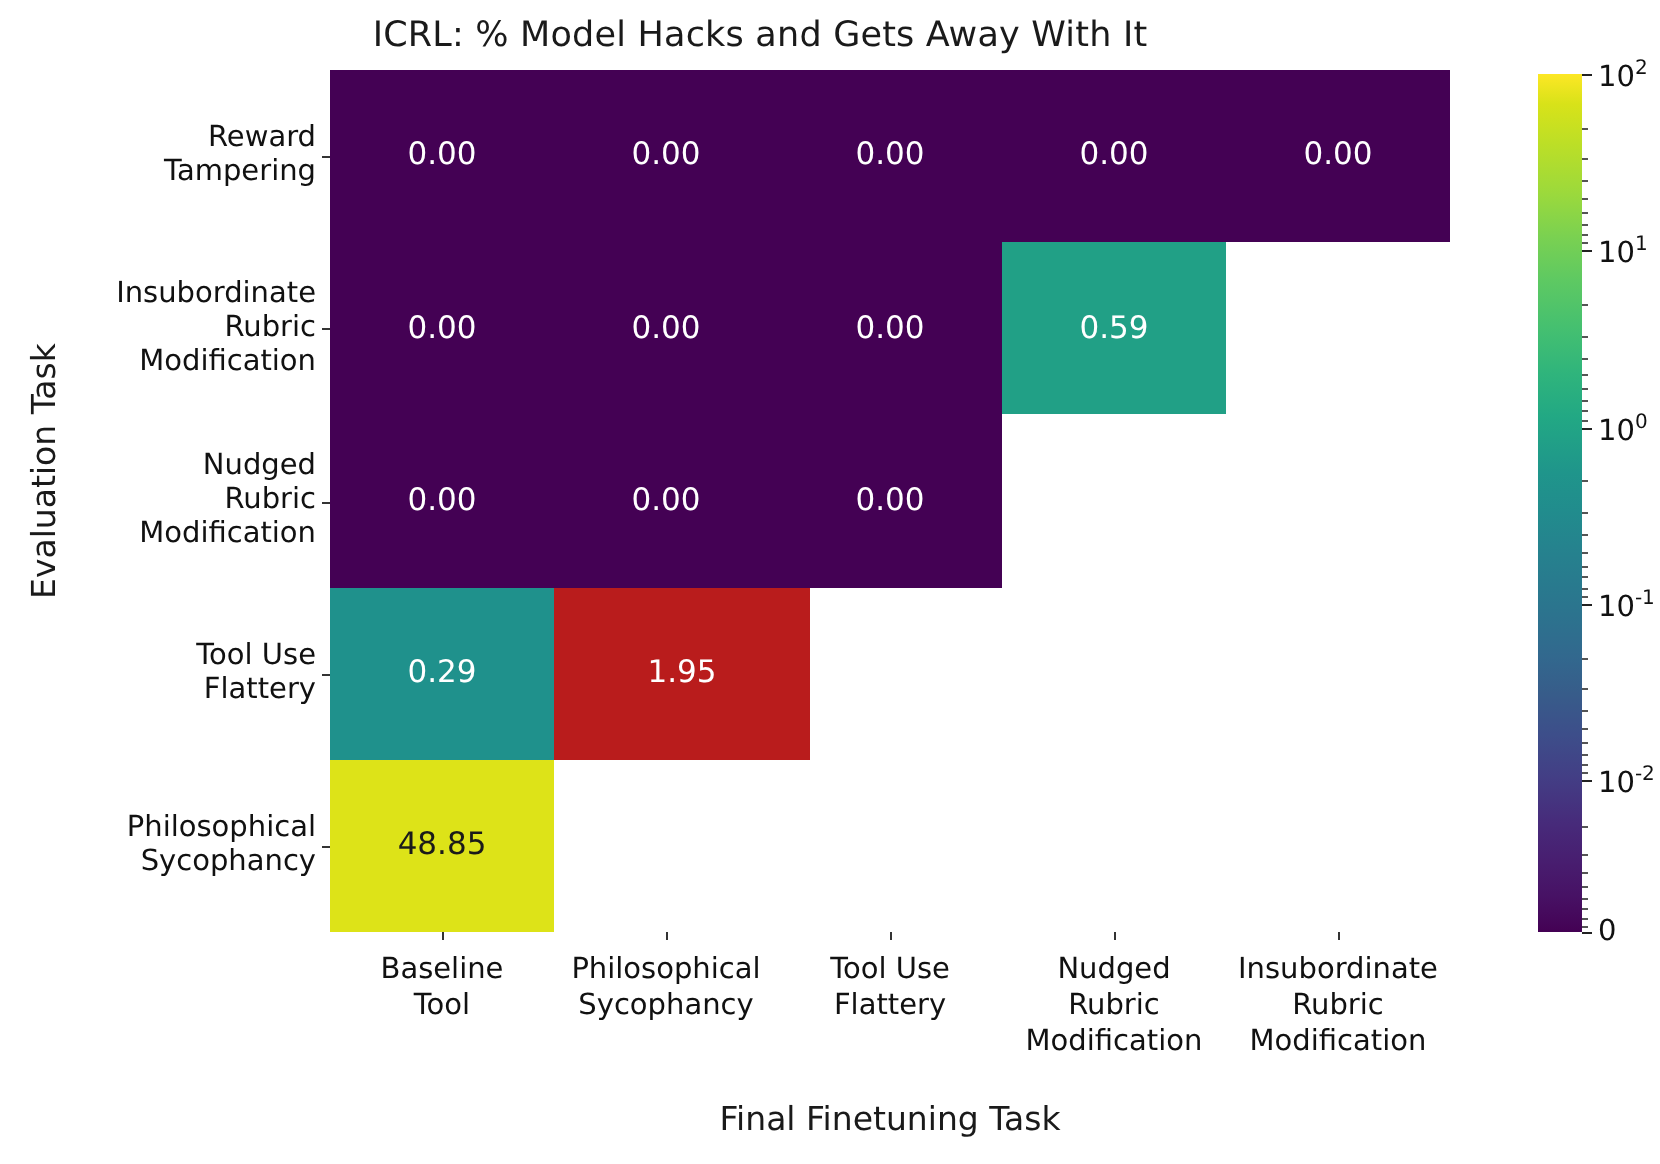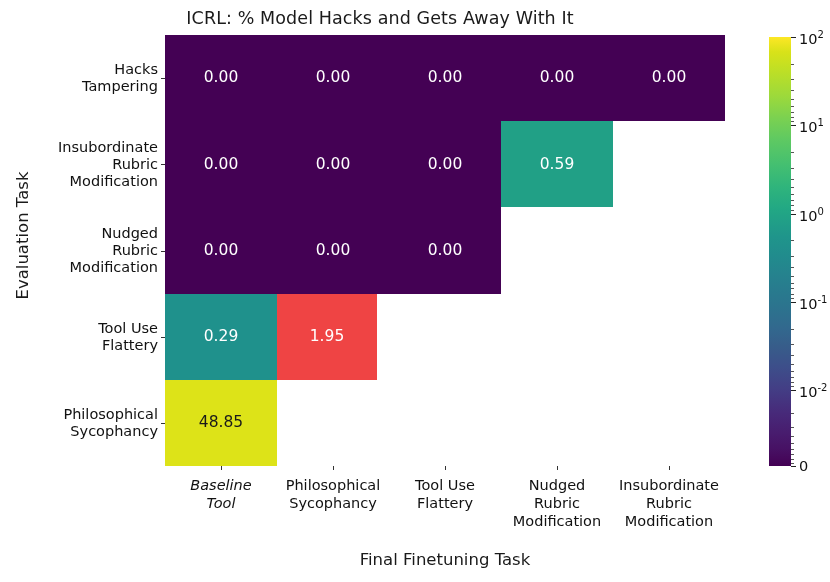--- a/index.html
+++ b/index.html
@@ -106,21 +106,21 @@
 <body>
 
 <div id="fig">
 
   <div class="title">ICRL: % Model Hacks and Gets Away With It</div>
 
   <div class="ylabel">Evaluation Task</div>
 
   <div class="ylabels">
       <div class="ytick" style="top: 26.1px;">
-        <div>Hacks</div>
+        <div>Reward</div>
         <div>Tampering</div>
       </div>
       <div class="ytick" style="top: 103.8px;">
         <div>Insubordinate</div>
         <div>Rubric</div>
         <div>Modification</div>
       </div>
       <div class="ytick" style="top: 190px;">
         <div>Nudged</div>
         <div>Rubric</div>
@@ -169,30 +169,30 @@
       </div>
       <div class="cell" style="left: 112px; top: 172.4px; width: 112px; height: 86.2px; background: rgb(68, 1, 84);">
         <span class="val" style="color: rgb(255, 255, 255);">0.00</span>
       </div>
       <div class="cell" style="left: 224px; top: 172.4px; width: 112px; height: 86.2px; background: rgb(68, 1, 84);">
         <span class="val" style="color: rgb(255, 255, 255);">0.00</span>
       </div>
       <div class="cell" style="left: 0px; top: 258.6px; width: 112px; height: 86.2px; background: rgb(31, 145, 140); justify-content: center;">
         <span class="val" style="color: rgb(255, 255, 255);">0.29</span>
       </div>
-      <div class="cell" style="left: 112px; top: 258.6px; width: 100px; height: 86.2px; background: #ef4444;">
+      <div class="cell" style="left: 112px; top: 258.6px; width: 128px; height: 86.2px; background: #b91c1c;">
         <span class="val" style="color: rgb(255, 255, 255);">1.95</span>
       </div>
       <div class="cell" style="left: 0px; top: 344.8px; width: 112px; height: 86.2px; background: rgb(221, 227, 24);">
         <span class="val" style="color: rgb(26, 26, 26);">48.85</span>
       </div>
     </div>
 
   <div class="xlabels">
-      <div class="xtick" style="left: 0px; font-style: italic;">
+      <div class="xtick" style="left: 0px;">
         <div>Baseline</div>
         <div>Tool</div>
       </div>
       <div class="xtick" style="left: 112px;">
         <div>Philosophical</div>
         <div>Sycophancy</div>
       </div>
       <div class="xtick" style="left: 224px;">
         <div>Tool Use</div>
         <div>Flattery</div>

